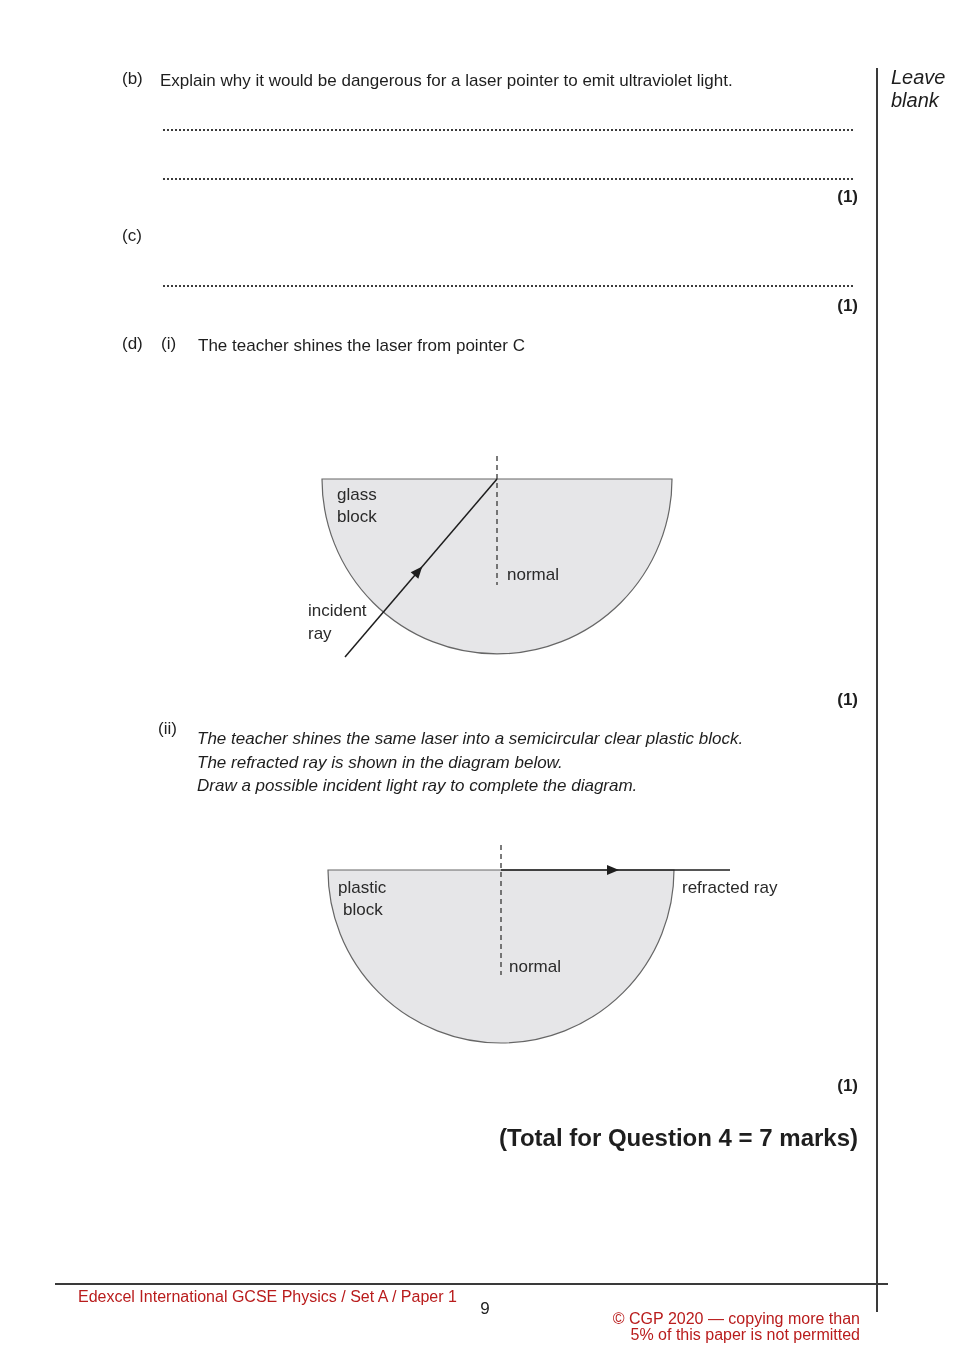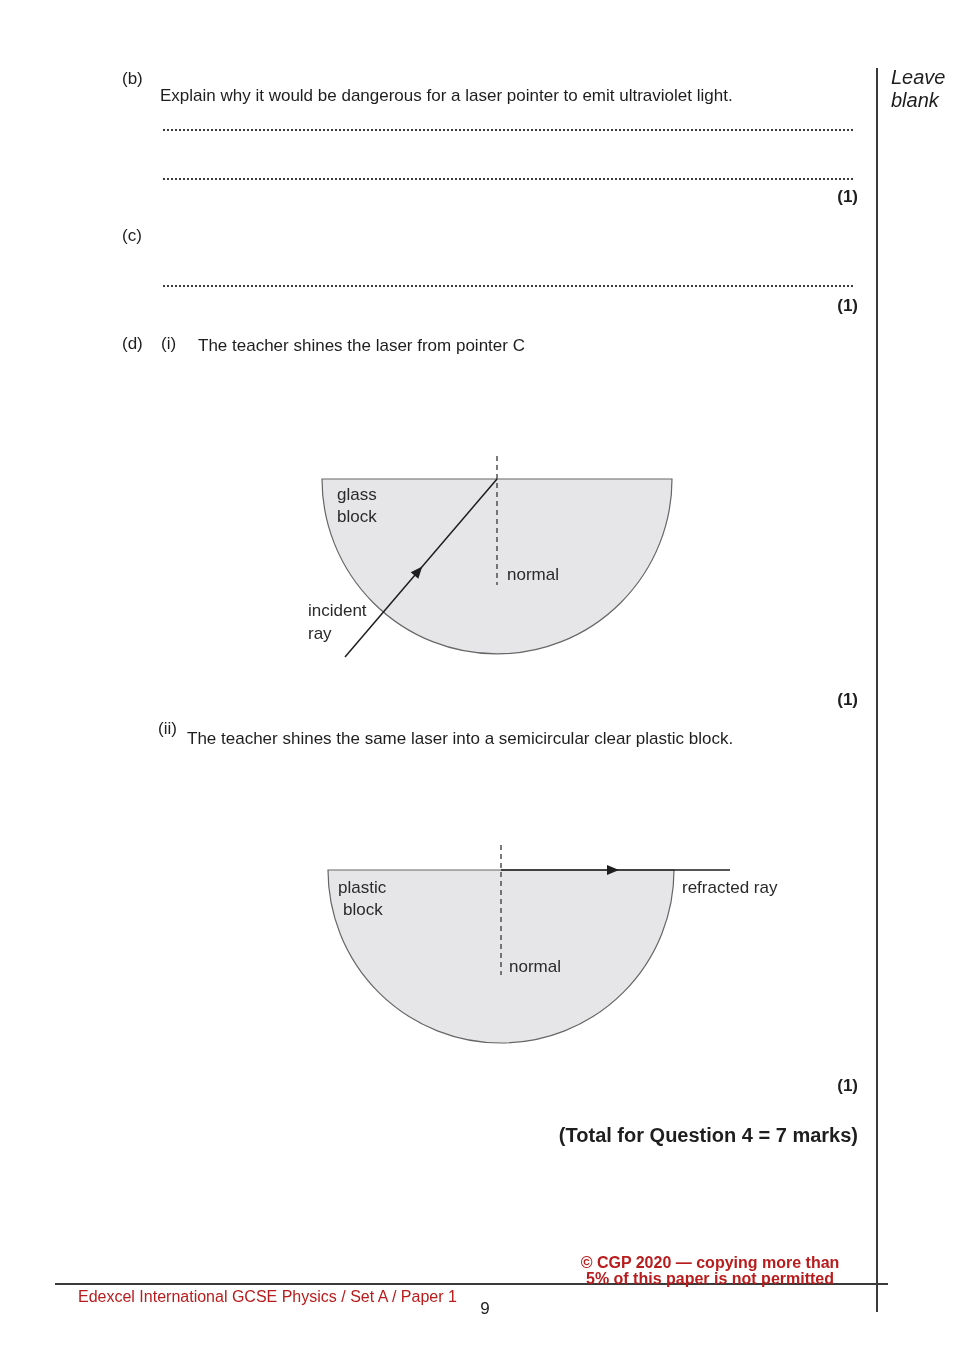--- a/index.html
+++ b/index.html
@@ -16,38 +16,38 @@
   .qtext { font-size: 17px; line-height: 23.5px; white-space: nowrap; }
   .qlabel { font-size: 17px; }
   .marks { position:absolute; left:790px; width:68px; text-align:right;
            font-weight:bold; font-size:17px; }
   .dotline { position:absolute; left:163px; width:690px; height:16px;
              border-bottom:2px dotted #3c3c3c; }
   .leaveblank { font-style: italic; font-size: 20px; line-height: 23px; color:#1e1e1e; }
   .vrule { position:absolute; left:876px; top:68px; width:1.5px; height:1244px; background:#3a3a3a; }
   .hrule { position:absolute; left:55px; top:1283px; width:833px; height:1.5px; background:#3a3a3a; }
   .total { position:absolute; left:400px; width:458px; top:1124px; text-align:right;
-           font-weight:bold; font-size:20px; }
+           font-weight:bold; font-size:24px; }
   .footer-small { font-size:16px; line-height:15.5px; color:#b91c1c; }
   .diagram-label { font-size:17px; fill:#2a2a2a; font-family:"Liberation Sans","DejaVu Sans",sans-serif; }
   .bold { font-weight: bold; }
 </style>
 </head>
 <body>
 
 <div class="page">
 
   <div class="vrule"></div>
   <div class="abs leaveblank" style="left:891px; top:66px;">
     <div>Leave</div>
     <div>blank</div>
   </div>
 
   <div class="abs qlabel" style="left:122px; top:69px;">(b)</div>
-  <div class="abs qtext" style="left:160px; top:84px;">Explain why it would be dangerous for a laser pointer to emit ultraviolet light.</div>
+  <div class="abs qtext" style="left:160px; top:69px;">Explain why it would be dangerous for a laser pointer to emit ultraviolet light.</div>
   <div class="dotline" style="top:113px;"></div>
   <div class="dotline" style="top:162px;"></div>
   <div class="marks" style="top:187px;">(1)</div>
 
   <div class="abs qlabel" style="left:122px; top:226px;">(c)</div>
   <div class="dotline" style="top:269px;"></div>
   <div class="marks" style="top:296px;">(1)</div>
 
   <div class="abs qlabel" style="left:122px; top:334px;">(d)</div>
   <div class="abs qlabel" style="left:161px; top:334px;">(i)</div>
@@ -65,22 +65,24 @@
     <text x="47" y="50" class="diagram-label">glass</text>
     <text x="47" y="72" class="diagram-label">block</text>
     <text x="217" y="130" class="diagram-label">normal</text>
     <text x="18" y="166" class="diagram-label">incident</text>
     <text x="18" y="189" class="diagram-label">ray</text>
   </svg>
 
   <div class="marks" style="top:690px;">(1)</div>
 
   <div class="abs qlabel" style="left:158px; top:719px;text-align:right;">(ii)</div>
-  <div class="abs qtext" style="left:187px; top:727px;">
+  <div class="abs qtext" style="left:197px; top:727px;font-style:italic;">
     <div>The teacher shines the same laser into a semicircular clear plastic block.</div>
+    <div>The refracted ray is shown in the diagram below.</div>
+    <div>Draw a possible incident light ray to complete the diagram.</div>
   </div>
 
   <svg class="abs" style="left:305px; top:840px;" width="500" height="215" viewBox="0 0 500 215">
     <path d="M 23 30 A 173 173 0 0 0 369 30 Z" fill="#e6e6e8" stroke="#666666" stroke-width="1.2"></path>
     <line x1="196" y1="5" x2="196" y2="135" stroke="#444444" stroke-width="1.4" stroke-dasharray="5,4"></line>
     <line x1="196" y1="30" x2="425" y2="30" stroke="#1e1e1e" stroke-width="1.6"></line>
     <g transform="translate(312,30)">
       <polygon points="2,0 -10,5 -10,-5" fill="#1e1e1e"></polygon>
     </g>
     <text x="33" y="53" class="diagram-label">plastic</text>
@@ -89,18 +91,18 @@
     <text x="377" y="53" class="diagram-label">refracted ray</text>
   </svg>
 
   <div class="marks" style="top:1076px;">(1)</div>
 
   <div class="total">(Total for Question 4 = 7 marks)</div>
 
   <div class="hrule"></div>
   <div class="abs footer-small" style="left:78px; top:1289px;">Edexcel International GCSE Physics / Set A / Paper 1</div>
   <div class="abs" style="left:440px; top:1299px; width:90px; text-align:center; font-size:17px;">9</div>
-  <div class="abs footer-small" style="left:560px; top:1255px; width:300px; text-align:center;font-weight:bold;">
+  <div class="abs footer-small" style="left:560px; top:1311px; width:300px; text-align:right;">
     <div>© CGP 2020 — copying more than</div>
     <div>5% of this paper is not permitted</div>
   </div>
 
 </div>
 
 </body></html>

